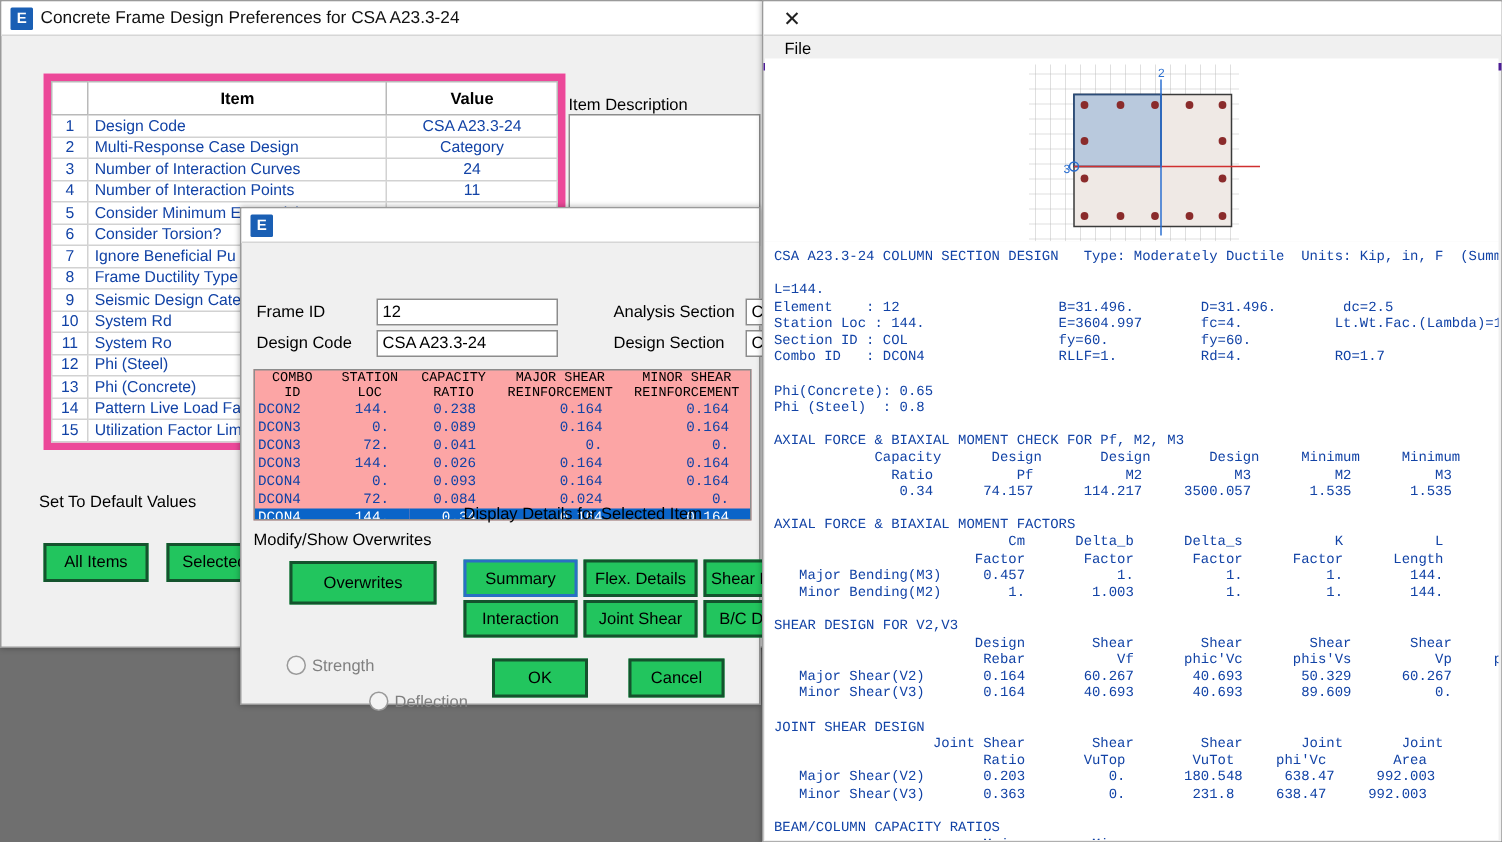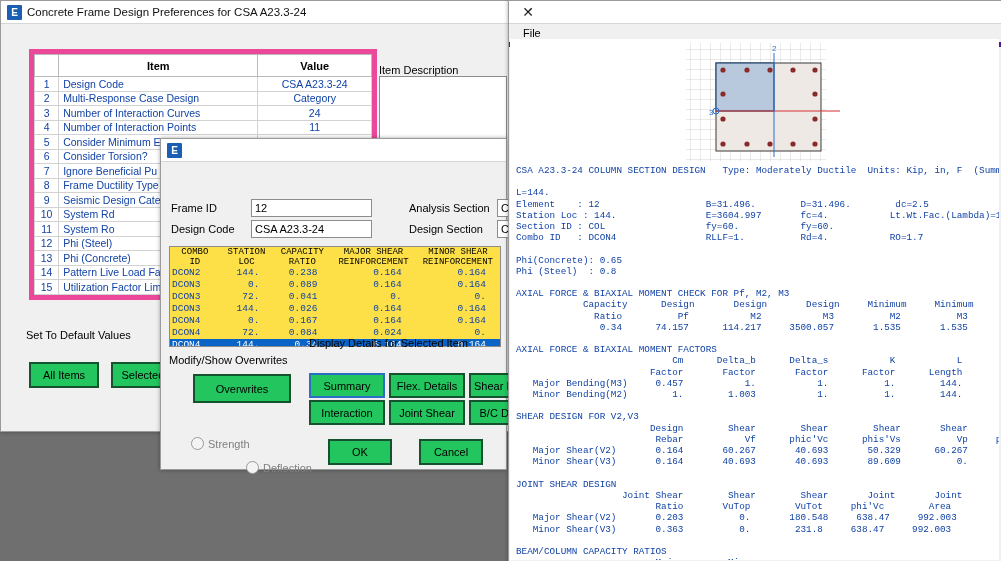--- a/index.html
+++ b/index.html
@@ -37,21 +37,21 @@
        display:flex;align-items:center;justify-content:center;color:#000;}
   #btn-all-items{position:absolute;left:28px;top:338px;width:66px;height:22px;}
   #btn-selected-items{position:absolute;left:110px;top:338px;width:66px;height:22px;}
 
   
   #colcheck{left:160px;top:138px;width:345px;height:330px;background:#f0f0f0;border:1px solid #9a9a9a;}
   #colcheck .body{position:relative;height:calc(100% - 22px);}
   .fld-label{position:absolute;font-size:11px;}
   .fld-box{position:absolute;height:16px;background:#fff;border:1px solid #8c8c8c;font-size:11px;
            display:flex;align-items:center;padding-left:3px;white-space:nowrap;overflow:hidden;}
-  .combo-table{position:absolute;left:8px;top:84px;width:330px;height:99px;background:#fde047;border:1px solid #8c8c8c;overflow:hidden;}
+  .combo-table{position:absolute;left:8px;top:84px;width:330px;height:99px;background:#fca5a5;border:1px solid #8c8c8c;overflow:hidden;}
   table.ctab{border-collapse:collapse;width:100%;font-family:"Liberation Mono",monospace;font-size:9.5px;}
   table.ctab th{font-weight:normal;color:#000;padding:0 2px;text-align:center;line-height:10px;font-size:9px;}
   table.ctab td{padding:0 2px;height:12px;line-height:12px;color:#1243a6;white-space:nowrap;}
   table.ctab td.l{text-align:left;}
   table.ctab td.r{text-align:right;padding-right:14px;}
   tr.hl td{background:#0a64c8;color:#fff;}
   .sec-label{position:absolute;font-size:11px;}
   .small-btn{position:absolute;height:21px;font-size:11px;}
   .radio{position:absolute;font-size:11px;display:flex;align-items:center;gap:4px;color:#808080;}
   .radio .dot{width:11px;height:11px;border:1px solid #9a9a9a;border-radius:50%;background:#f4f4f4;display:inline-block;}
@@ -224,21 +224,21 @@
           <tr>
               <td class="l">DCON3</td>
               <td class="r">144.</td>
               <td class="r">0.026</td>
               <td class="r">0.164</td>
               <td class="r">0.164</td>
             </tr>
           <tr>
               <td class="l">DCON4</td>
               <td class="r">0.</td>
-              <td class="r">0.167</td>
+              <td class="r">0.093</td>
               <td class="r">0.164</td>
               <td class="r">0.164</td>
             </tr>
           <tr>
               <td class="l">DCON4</td>
               <td class="r">72.</td>
               <td class="r">0.084</td>
               <td class="r">0.024</td>
               <td class="r">0.</td>
             </tr>

